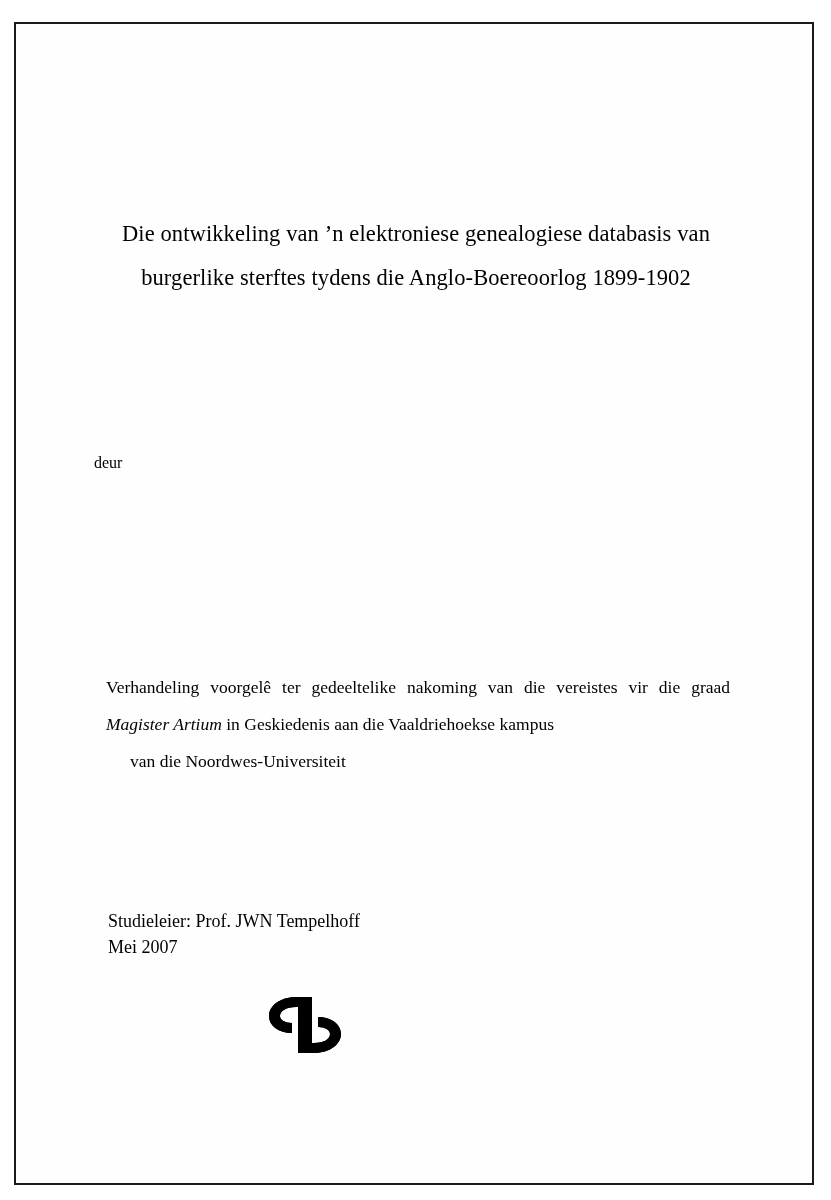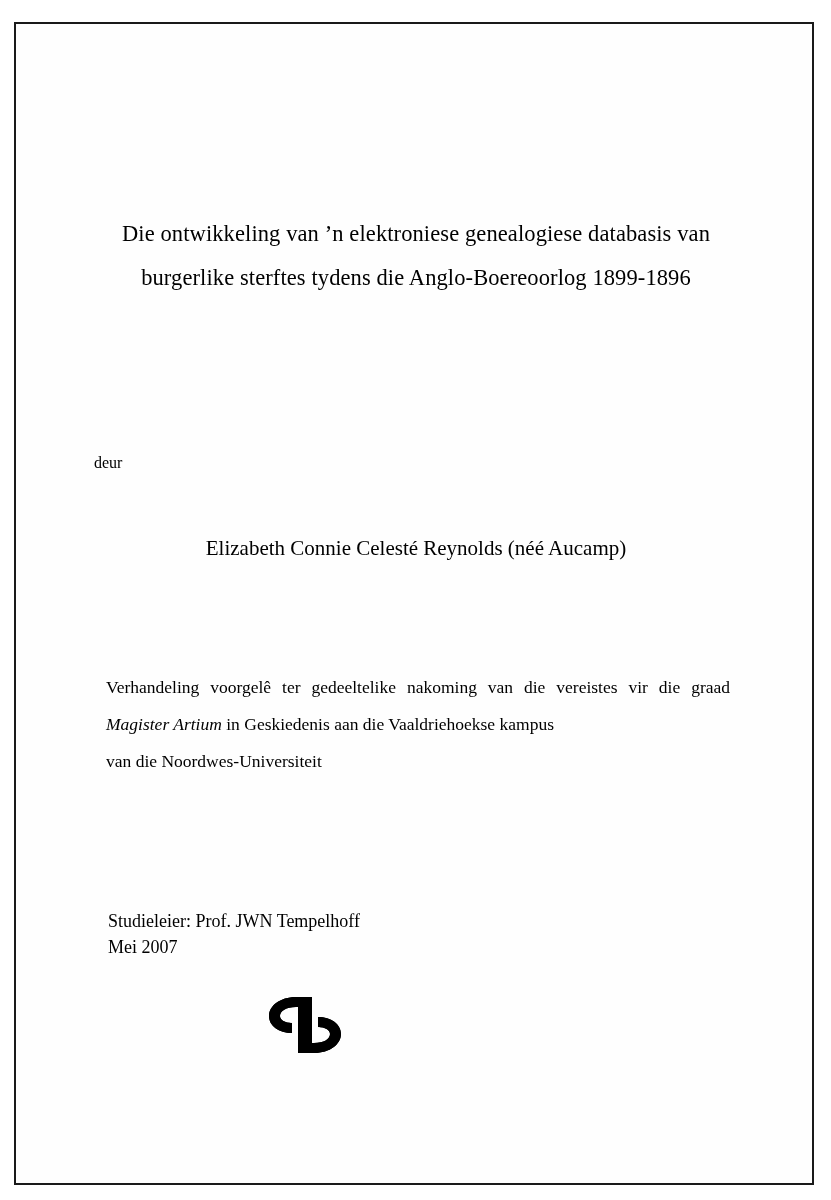--- a/index.html
+++ b/index.html
@@ -75,20 +75,21 @@
     top: 645px;
     width: 624px;
     font-size: 17.5px;
     line-height: 37px;
   }
   .abstract-block .just {
     text-align: justify;
   }
   .abstract-block .last {
     text-align: left;
+    margin-left: 24px;
   }
   .italic {
     font-style: italic;
   }
   .supervisor-block {
     position: absolute;
     left: 92px;
     top: 884px;
     width: 560px;
     font-size: 18px;
@@ -129,26 +130,25 @@
 </style>
 </head>
 <body>
 
 <div class="page">
   <div class="scan-border">
     <div class="content">
 
       <div class="title-block">
         <span class="title-line">Die ontwikkeling van ’n elektroniese genealogiese databasis van</span>
-        <span class="title-line">burgerlike sterftes tydens die Anglo-Boereoorlog 1899-1896</span>
+        <span class="title-line">burgerlike sterftes tydens die Anglo-Boereoorlog 1899-1902</span>
       </div>
 
       <div class="deur">deur</div>
 
-      <div class="author">Elizabeth Connie Celesté Reynolds (néé Aucamp)</div>
 
       <div class="abstract-block">
         <div class="just"><span>Verhandeling voorgelê ter gedeeltelike nakoming van die vereistes vir die graad </span><span class="italic">Magister Artium</span><span> in Geskiedenis aan die Vaaldriehoekse kampus</span></div>
         <div class="last">van die Noordwes-Universiteit</div>
       </div>
 
       <div class="supervisor-block">
         <div>Studieleier: Prof. JWN Tempelhoff</div>
         <div class="date-line">Mei 2007</div>
       </div>

